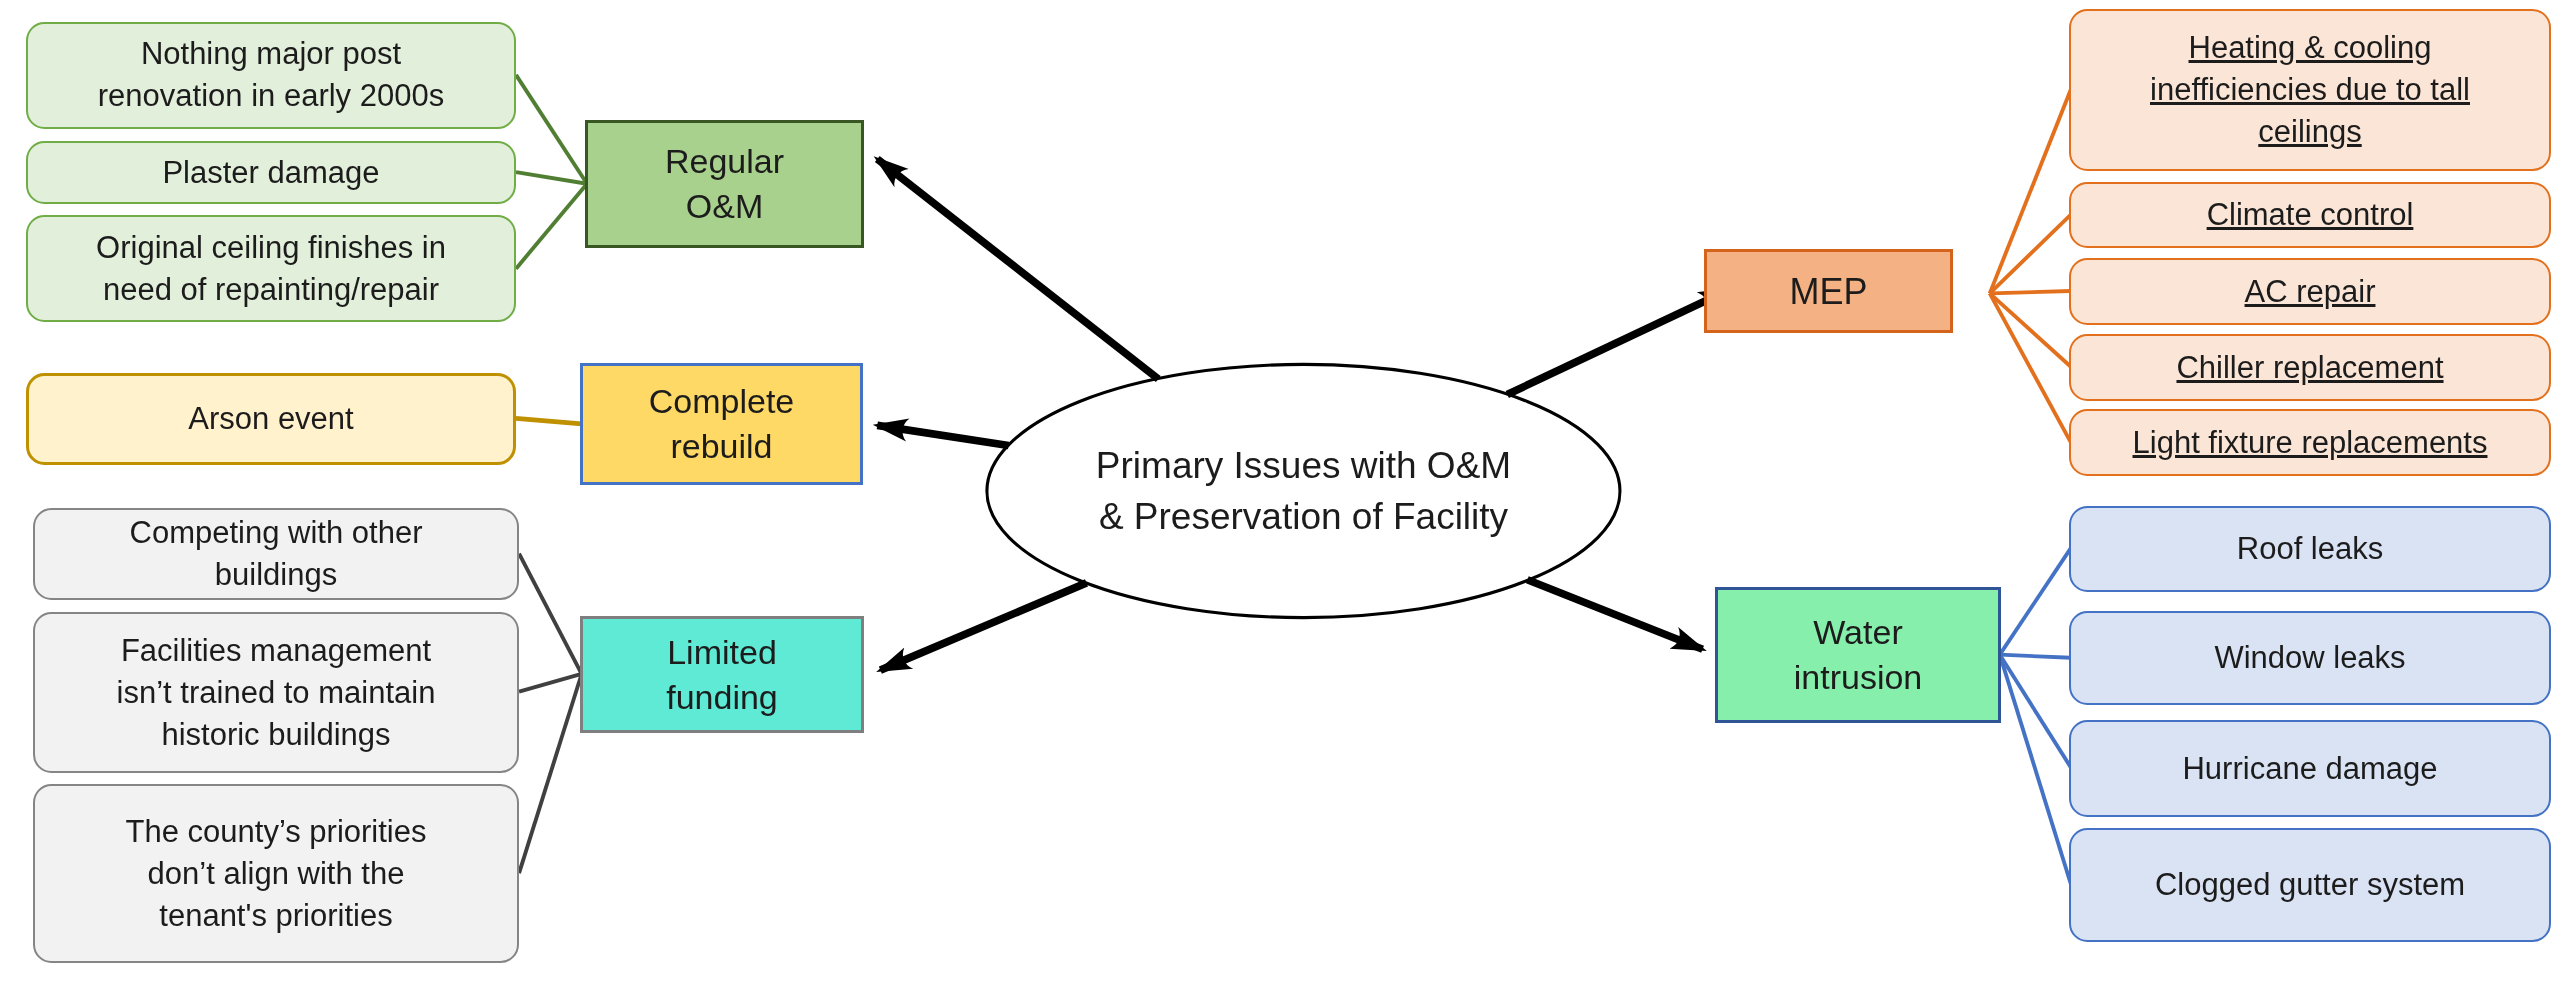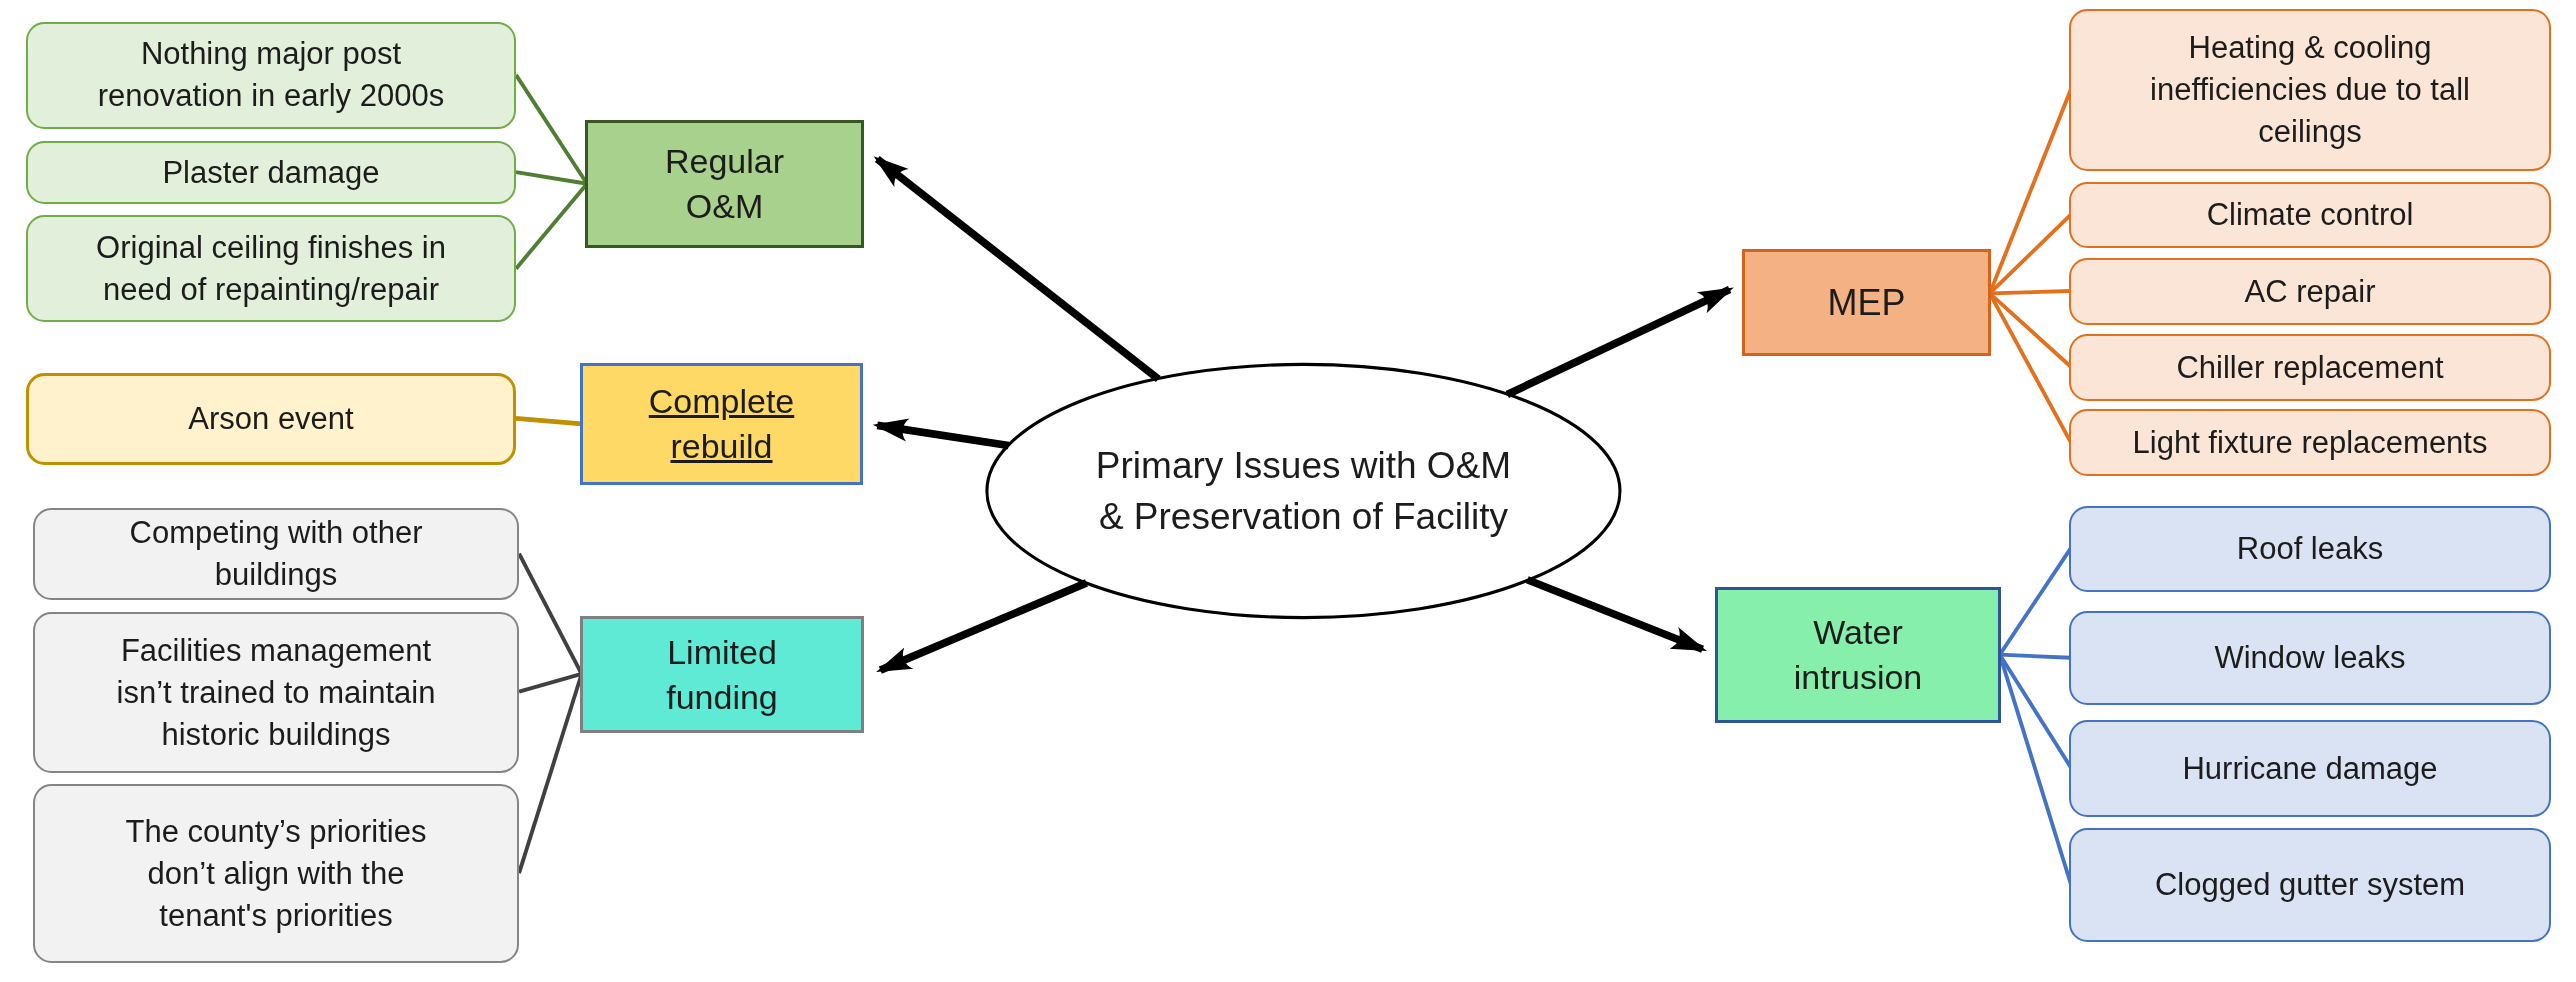--- a/index.html
+++ b/index.html
@@ -30,21 +30,21 @@
   
   .leaf-green{background:#e2efda;border:2.3px solid #70ad47;}
   .cat-green{background:#a9d18e;border:3.1px solid #385723;}
   
   .leaf-yellow{background:#fff2cc;border:3.1px solid #bf9000;}
   .cat-yellow{background:#ffd966;border:3.1px solid #4472c4;}
   
   .leaf-gray{background:#f2f2f2;border:2.3px solid #858585;}
   .cat-gray{background:#5eead4;border:3.1px solid #7f7f7f;}
   
-  .leaf-orange{background:#fbe5d6;border:2.3px solid #e2701d;}
+  .leaf-orange{background:#fbe5d6;border:2.3px solid #e2701d;text-decoration:underline;}
   .cat-orange{background:#f4b183;border:3.1px solid #d4641c;font-size:36px;}
   
   .leaf-blue{background:#dae3f3;border:2.3px solid #4472c4;}
   .cat-blue{background:#86efac;border:3.1px solid #2f5597;}
   
   #center-title{
     position:absolute;z-index:2;
     left:987px;top:432px;width:633px;height:117px;
     display:flex;align-items:center;justify-content:center;
     text-align:center;
@@ -111,35 +111,35 @@
 
   <div class="node leaf leaf-green" style="left:26px;top:21.6px;width:490px;height:107px;">Nothing major post
 renovation in early 2000s</div>
   <div class="node leaf leaf-green" style="left:26px;top:141px;width:490px;height:63px;">Plaster damage</div>
   <div class="node leaf leaf-green" style="left:26px;top:215px;width:490px;height:107px;">Original ceiling finishes in
 need of repainting/repair</div>
   <div class="node cat cat-green" style="left:585px;top:120px;width:279px;height:128px;">Regular
 O&amp;M</div>
 
   <div class="node leaf leaf-yellow" style="left:26px;top:373px;width:490px;height:92px;">Arson event</div>
-  <div class="node cat cat-yellow" style="left:580px;top:363px;width:283px;height:122px;text-decoration:underline;">Complete
+  <div class="node cat cat-yellow" style="left:580px;top:363px;width:283px;height:122px;">Complete
 rebuild</div>
 
   <div class="node leaf leaf-gray" style="left:33px;top:508px;width:486px;height:92px;">Competing with other
 buildings</div>
   <div class="node leaf leaf-gray" style="left:33px;top:612px;width:486px;height:161px;">Facilities management
 isn’t trained to maintain
 historic buildings</div>
   <div class="node leaf leaf-gray" style="left:33px;top:784px;width:486px;height:179px;">The county’s priorities
 don’t align with the
 tenant's priorities</div>
   <div class="node cat cat-gray" style="left:580px;top:616px;width:284px;height:117px;">Limited
 funding</div>
 
-  <div class="node cat cat-orange" style="left:1742px;top:249px;width:249px;height:107px;">MEP</div>
+  <div class="node cat cat-orange" style="left:1704px;top:249px;width:249px;height:84px;">MEP</div>
   <div class="node leaf leaf-orange" style="left:2069px;top:8.5px;width:482px;height:162px;">Heating &amp; cooling
 inefficiencies due to tall
 ceilings</div>
   <div class="node leaf leaf-orange" style="left:2069px;top:182px;width:482px;height:66px;">Climate control</div>
   <div class="node leaf leaf-orange" style="left:2069px;top:258px;width:482px;height:67px;">AC repair</div>
   <div class="node leaf leaf-orange" style="left:2069px;top:334px;width:482px;height:67px;">Chiller replacement</div>
   <div class="node leaf leaf-orange" style="left:2069px;top:409px;width:482px;height:67px;">Light fixture replacements</div>
 
   <div class="node cat cat-blue" style="left:1715px;top:587px;width:286px;height:136px;">Water
 intrusion</div>

